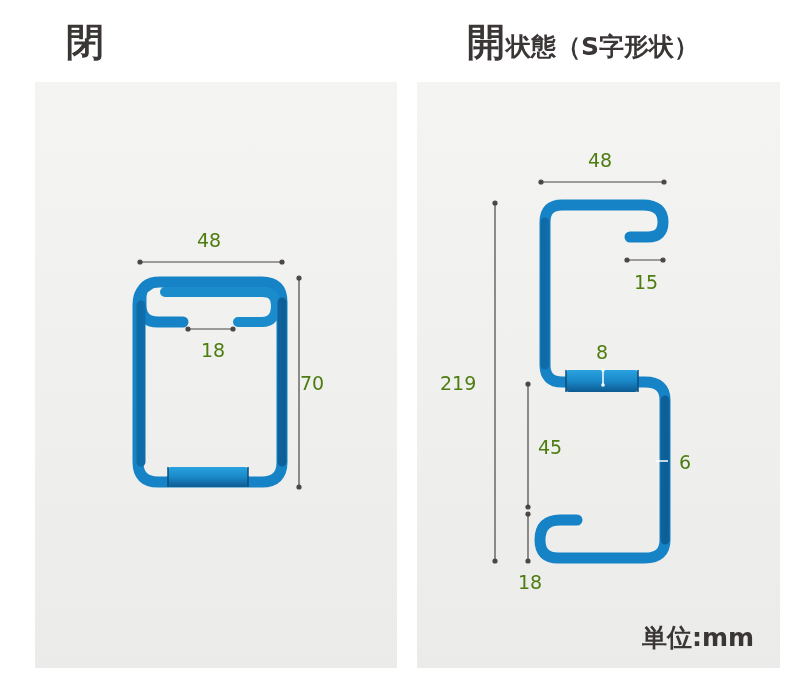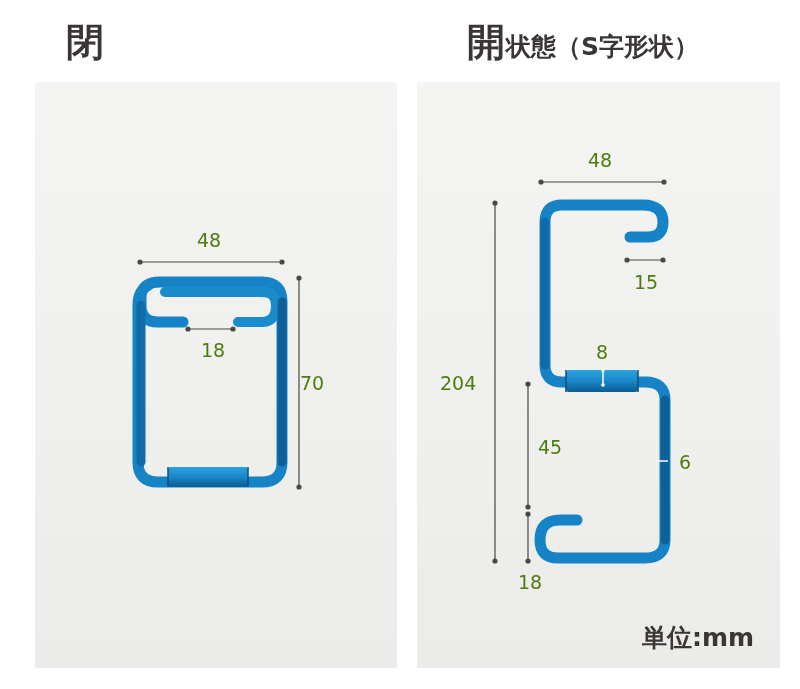--- a/index.html
+++ b/index.html
@@ -94,18 +94,18 @@
   </g>
 </svg>
 
 <div class="dim" style="left:197px;top:230px;">48</div>
 <div class="dim" style="left:201px;top:340px;">18</div>
 <div class="dim" style="left:300px;top:373px;">70</div>
 
 <div class="dim" style="left:588px;top:150px;">48</div>
 <div class="dim" style="left:634px;top:272px;">15</div>
 <div class="dim" style="left:596px;top:342px;">8</div>
-<div class="dim" style="left:440px;top:373px;">204</div>
+<div class="dim" style="left:440px;top:373px;">219</div>
 <div class="dim" style="left:538px;top:437px;">45</div>
 <div class="dim" style="left:679px;top:452px;">6</div>
 <div class="dim" style="left:518px;top:572px;">18</div>
 
 <div class="unit" style="left:642px;top:621px;">単位:mm</div>
 
 </body></html>

